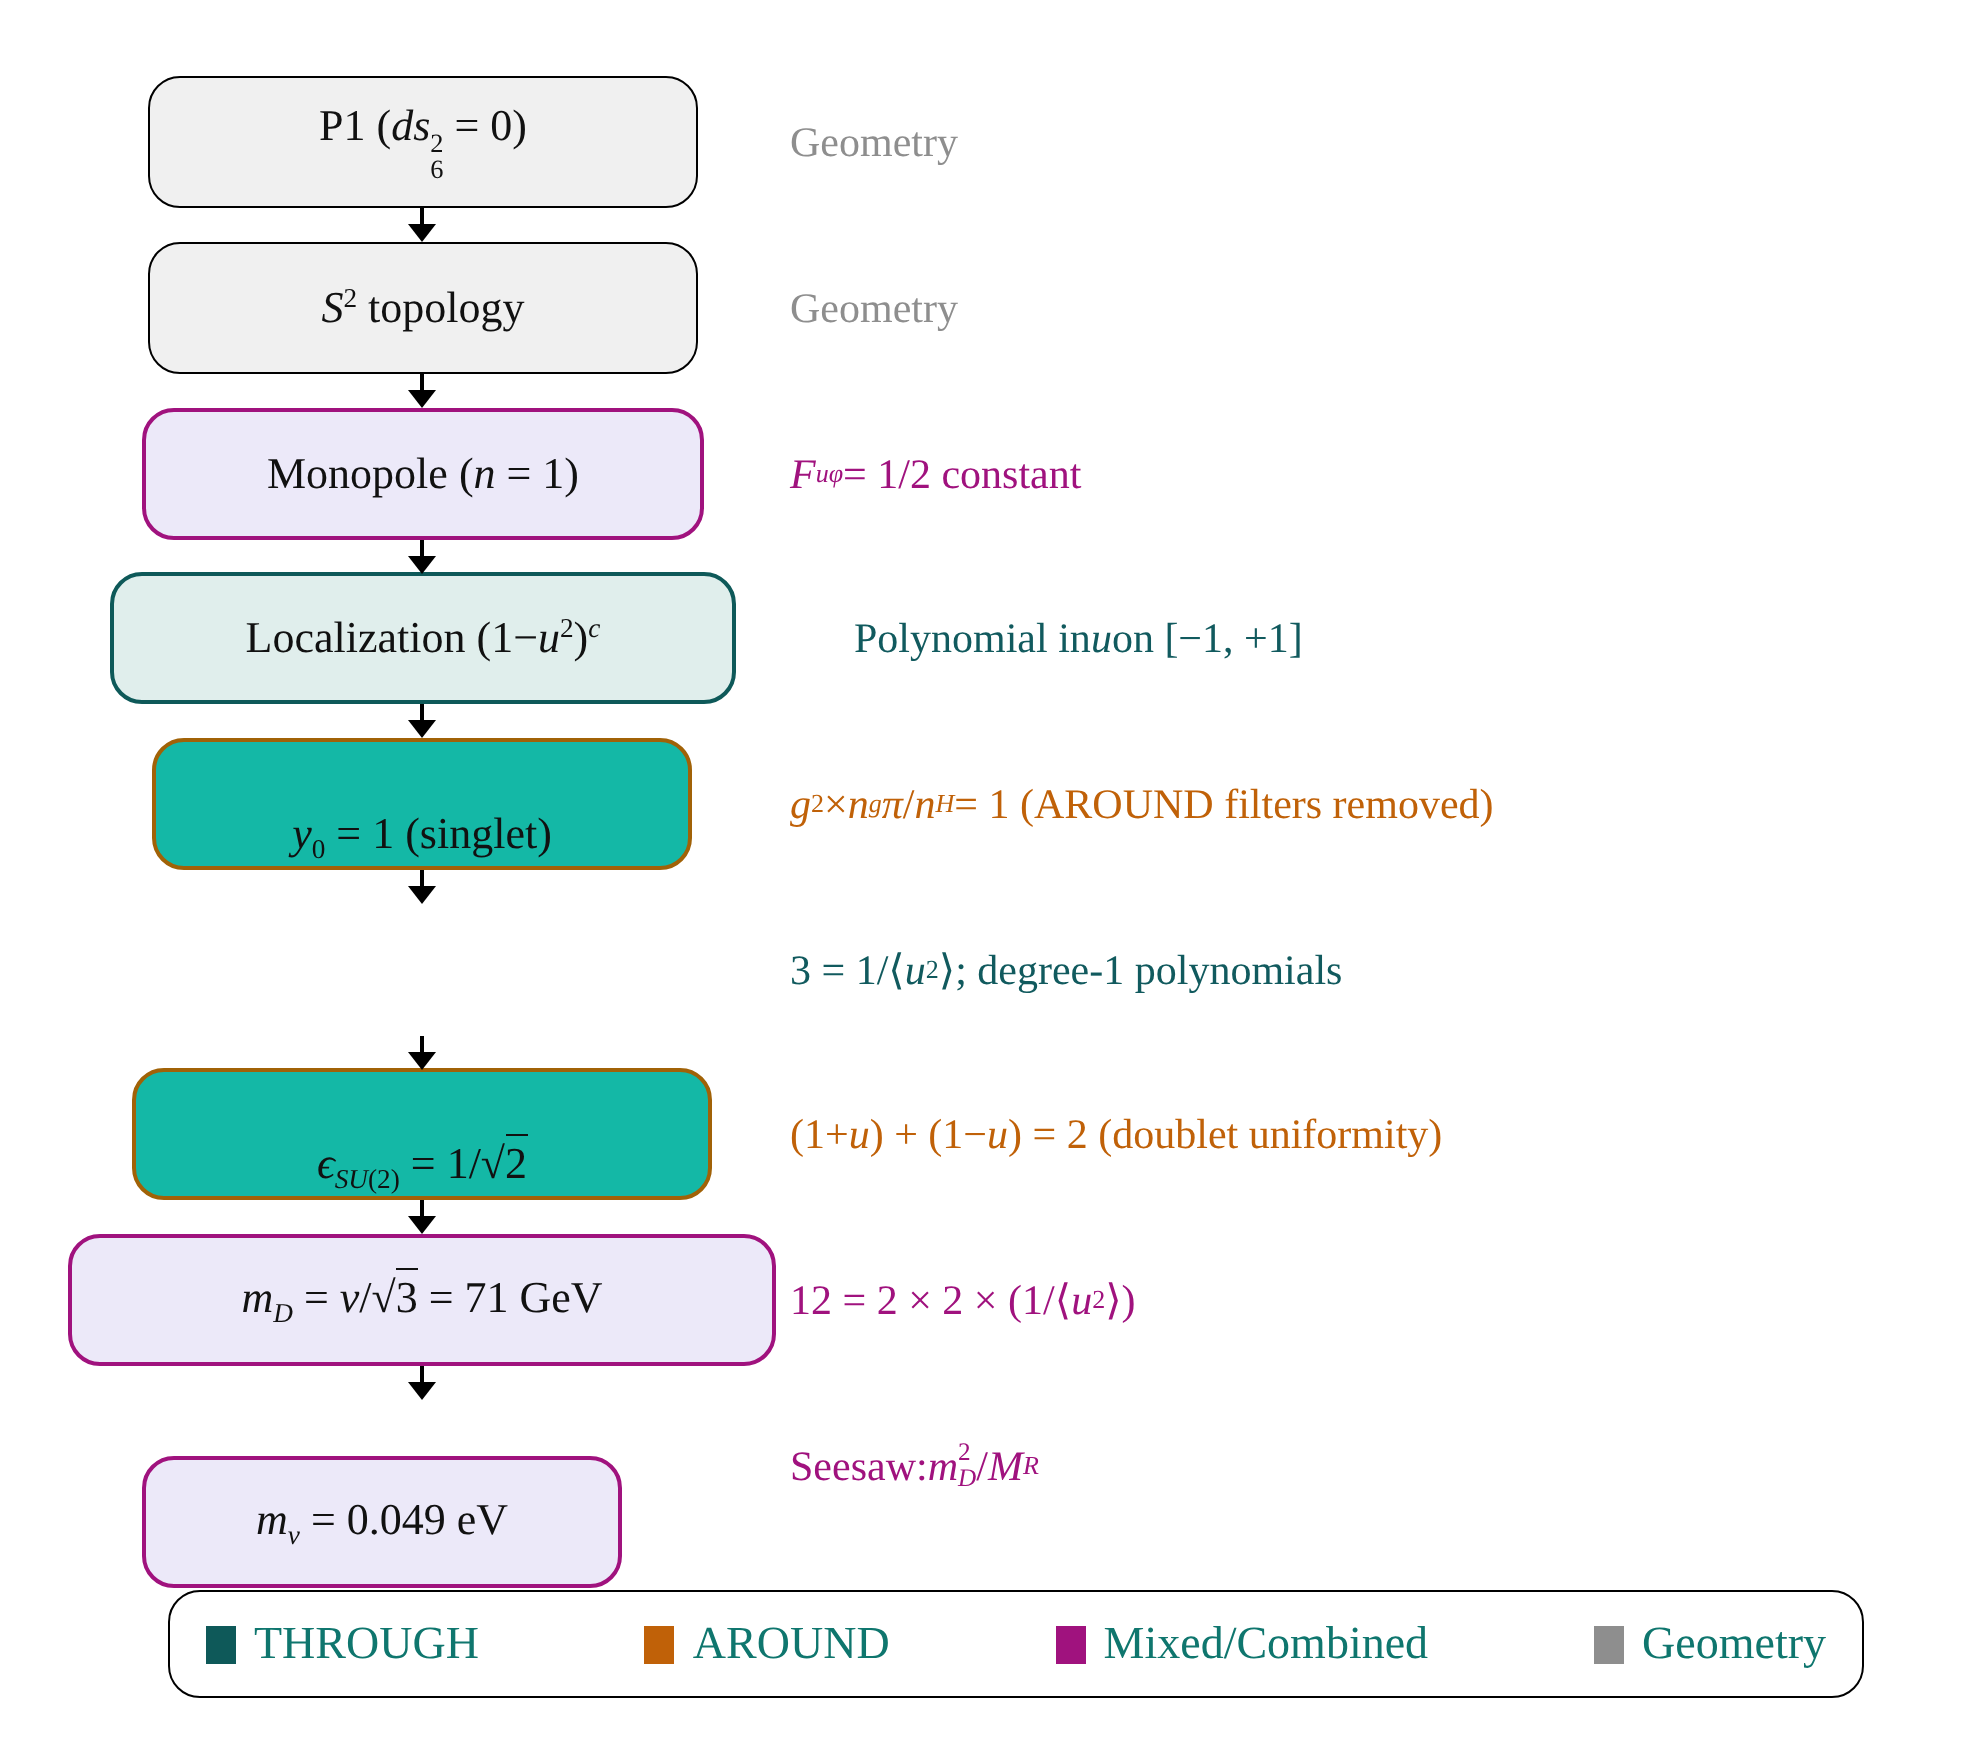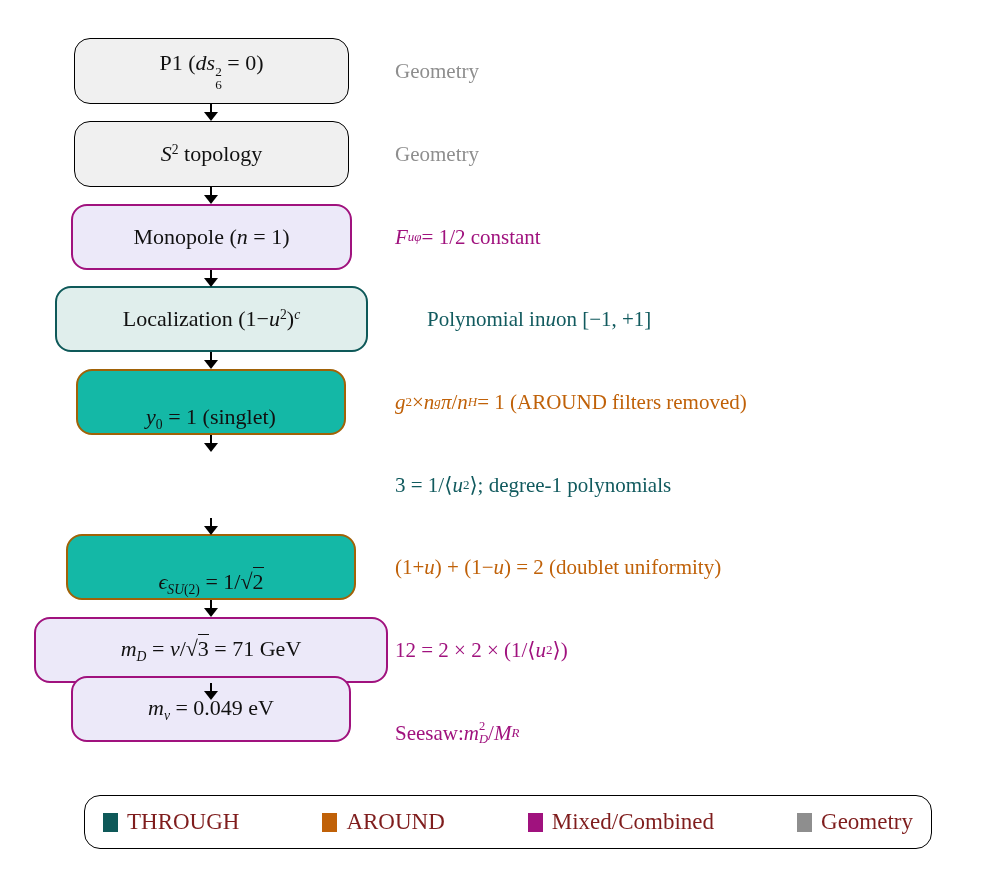--- a/index.html
+++ b/index.html
@@ -42,21 +42,21 @@
   .ovl{border-top:1.5px solid currentColor;padding-top:1px;}
   .stk{display:inline-flex;flex-direction:column;align-items:flex-start;
     font-size:60%;line-height:1.05;vertical-align:-0.45em;}
   
   .legend{
     position:absolute;left:84px;top:795px;width:848px;height:54px;
     border:1.6px solid #000;border-radius:16px;box-sizing:border-box;
     display:flex;align-items:center;justify-content:space-between;
     padding:0 18px;background:#fff;
   }
-  .legend-item{display:flex;align-items:center;gap:9px;font-size:23px;color:#7f1d1d;}
+  .legend-item{display:flex;align-items:center;gap:9px;font-size:23px;color:#0f766e;}
   .swatch{width:15px;height:19px;display:inline-block;}
   .sw-through{background:#0e5959;}
   .sw-around{background:#c06108;}
   .sw-mixed{background:#a0127e;}
   .sw-geometry{background:#8e8e8e;}
 </style>
 </head>
 <body>
 
 <div class="canvas">
@@ -94,21 +94,21 @@
   <div class="node cat-around" style="left:66px;top:534px;width:290px;">
     <span><i>ϵ</i><sub><i>SU</i>(2)</sub> = 1/√<span class="ovl">2</span></span>
   </div>
   <div class="ann ann-around" style="top:534px;">(1+<i>u</i>) + (1−<i>u</i>) = 2 (doublet uniformity)</div>
 
   <div class="node cat-mixed" style="left:34px;top:617px;width:354px;">
     <span><i>m</i><sub><i>D</i></sub> = <i>v</i>/√<span class="ovl">3</span> = 71 GeV</span>
   </div>
   <div class="ann ann-mixed" style="top:617px;">12 = 2 × 2 × (1/⟨<i>u</i><sup>2</sup>⟩)</div>
 
-  <div class="node cat-mixed" style="left:71px;top:676px;width:280px;">
+  <div class="node cat-mixed" style="left:71px;top:728px;width:240px;">
     <span><i>m</i><sub><i>ν</i></sub> = 0.049 eV</span>
   </div>
   <div class="ann ann-mixed" style="top:700px;">Seesaw: <i>m</i><span class="stk">
         <span>2</span>
         <span><i>D</i></span>
       </span>/<i>M</i><sub><i>R</i></sub></div>
 
   <div class="arrow" style="top:104px;">
       <div class="arrow-line"></div>
       <div class="arrow-head"></div>

